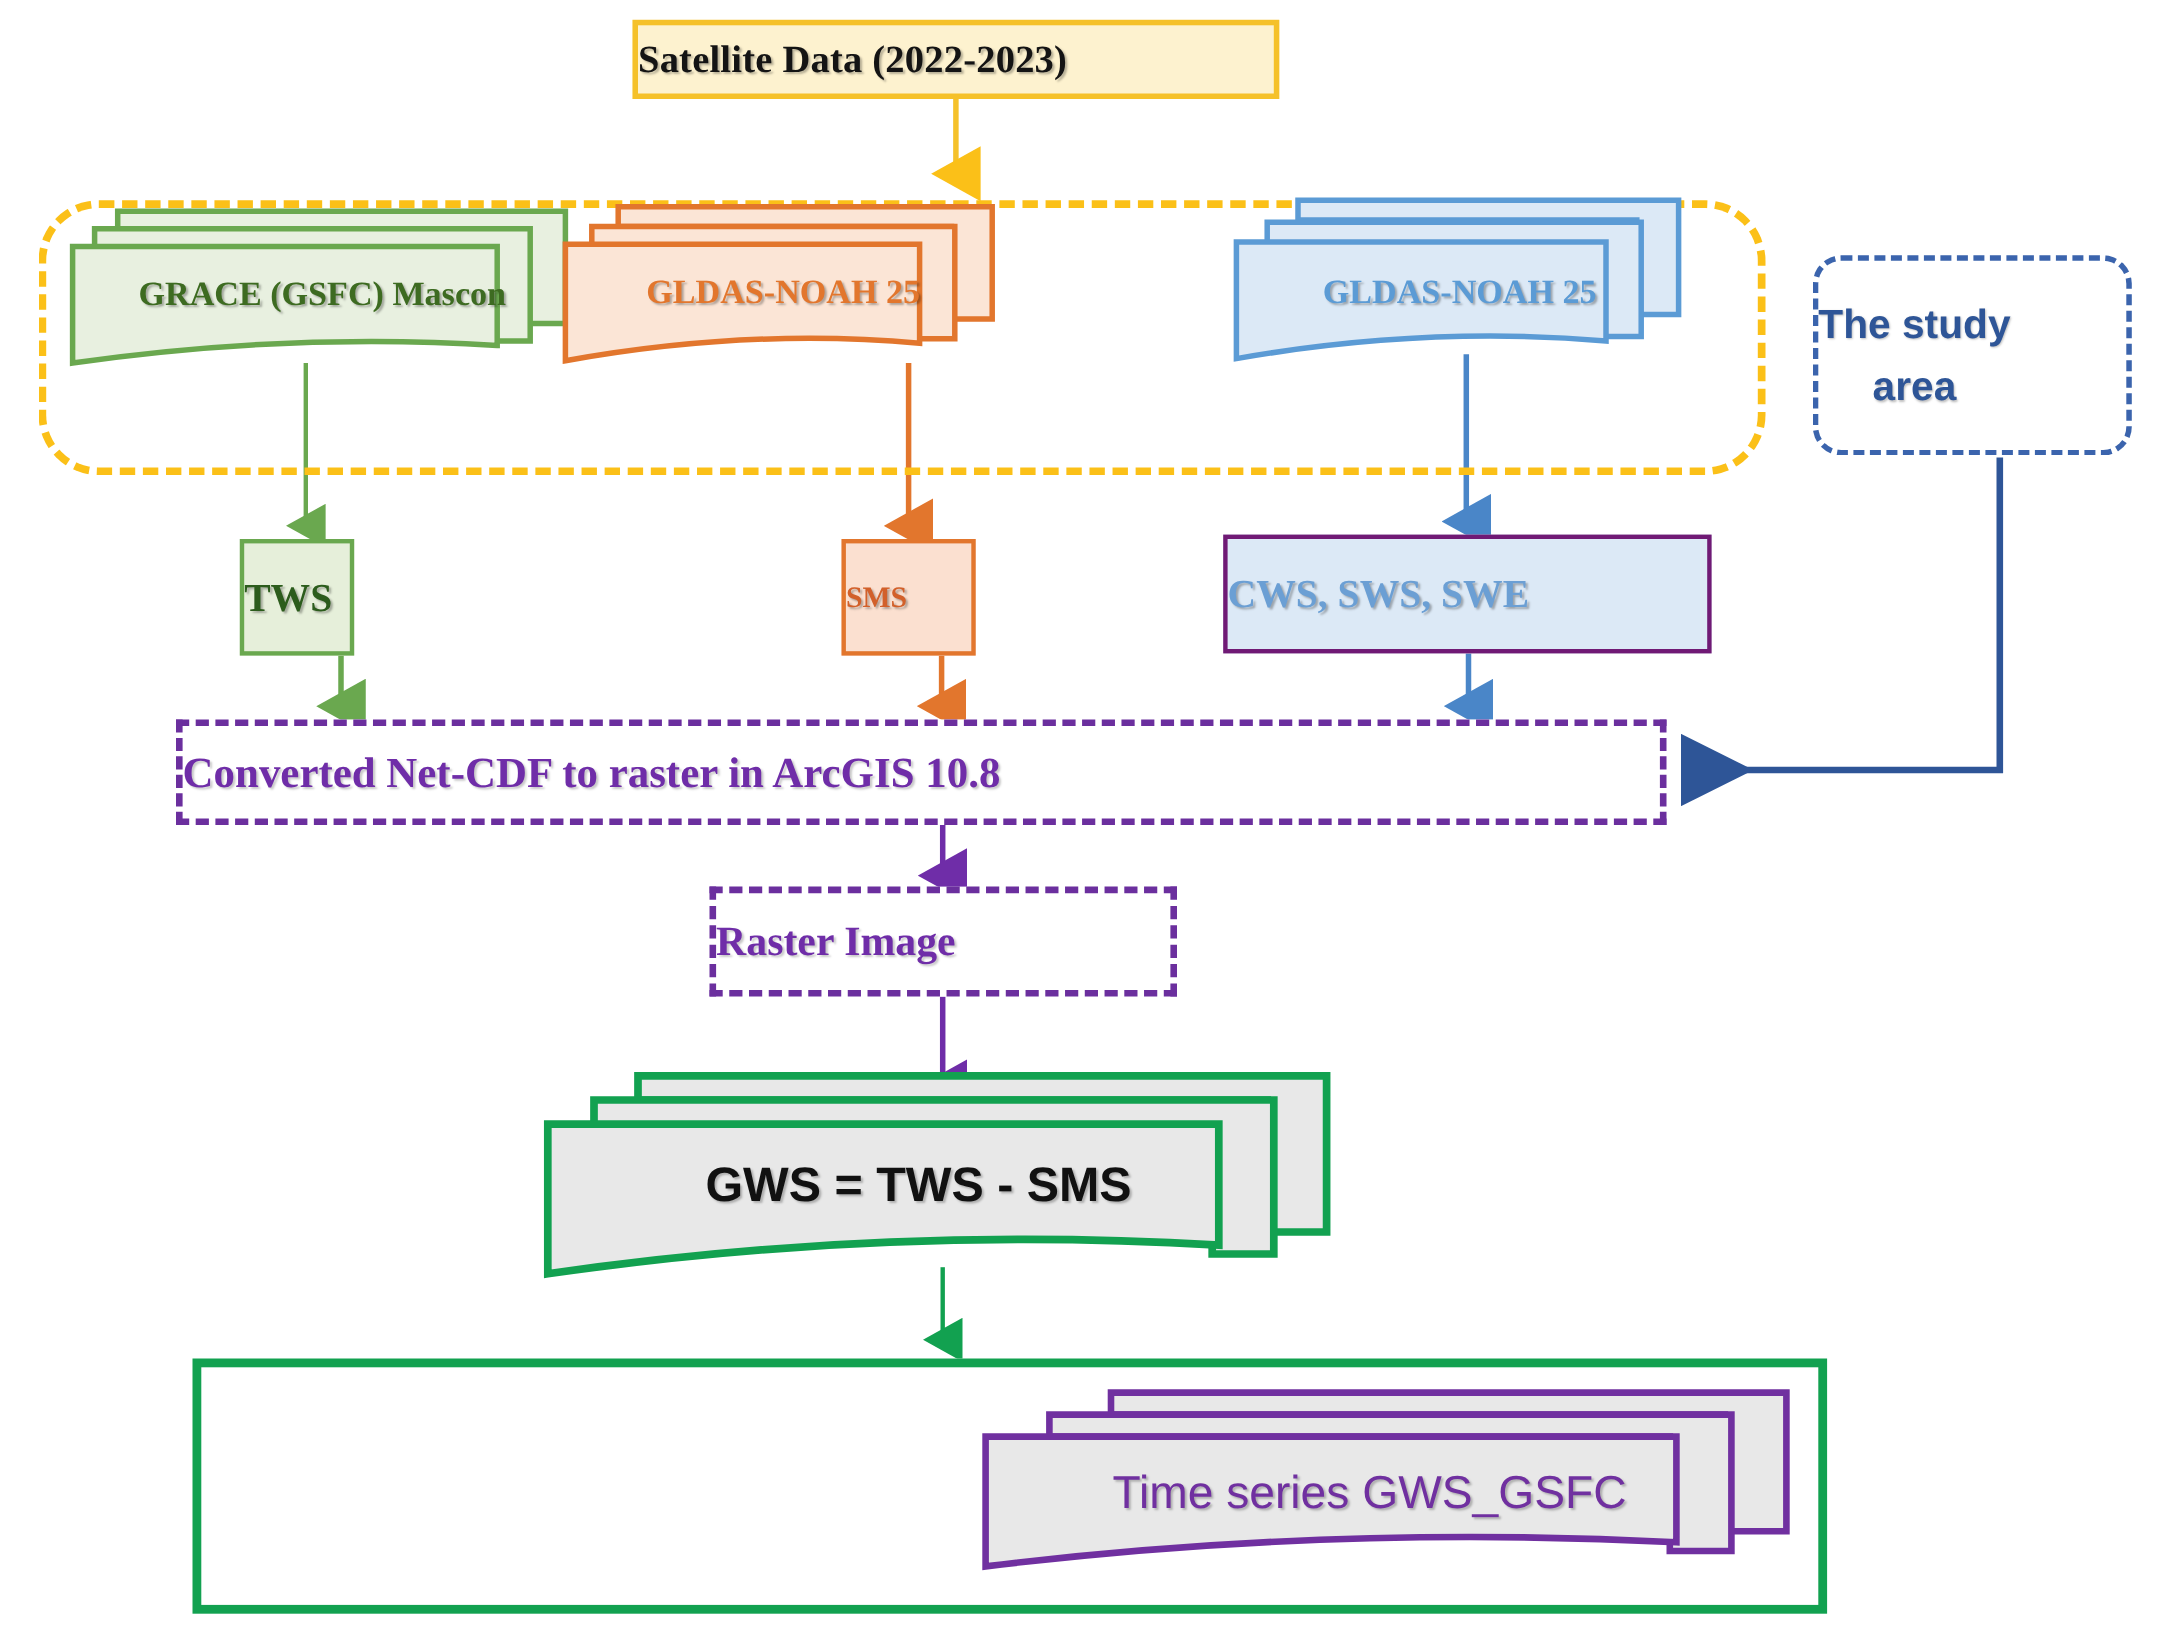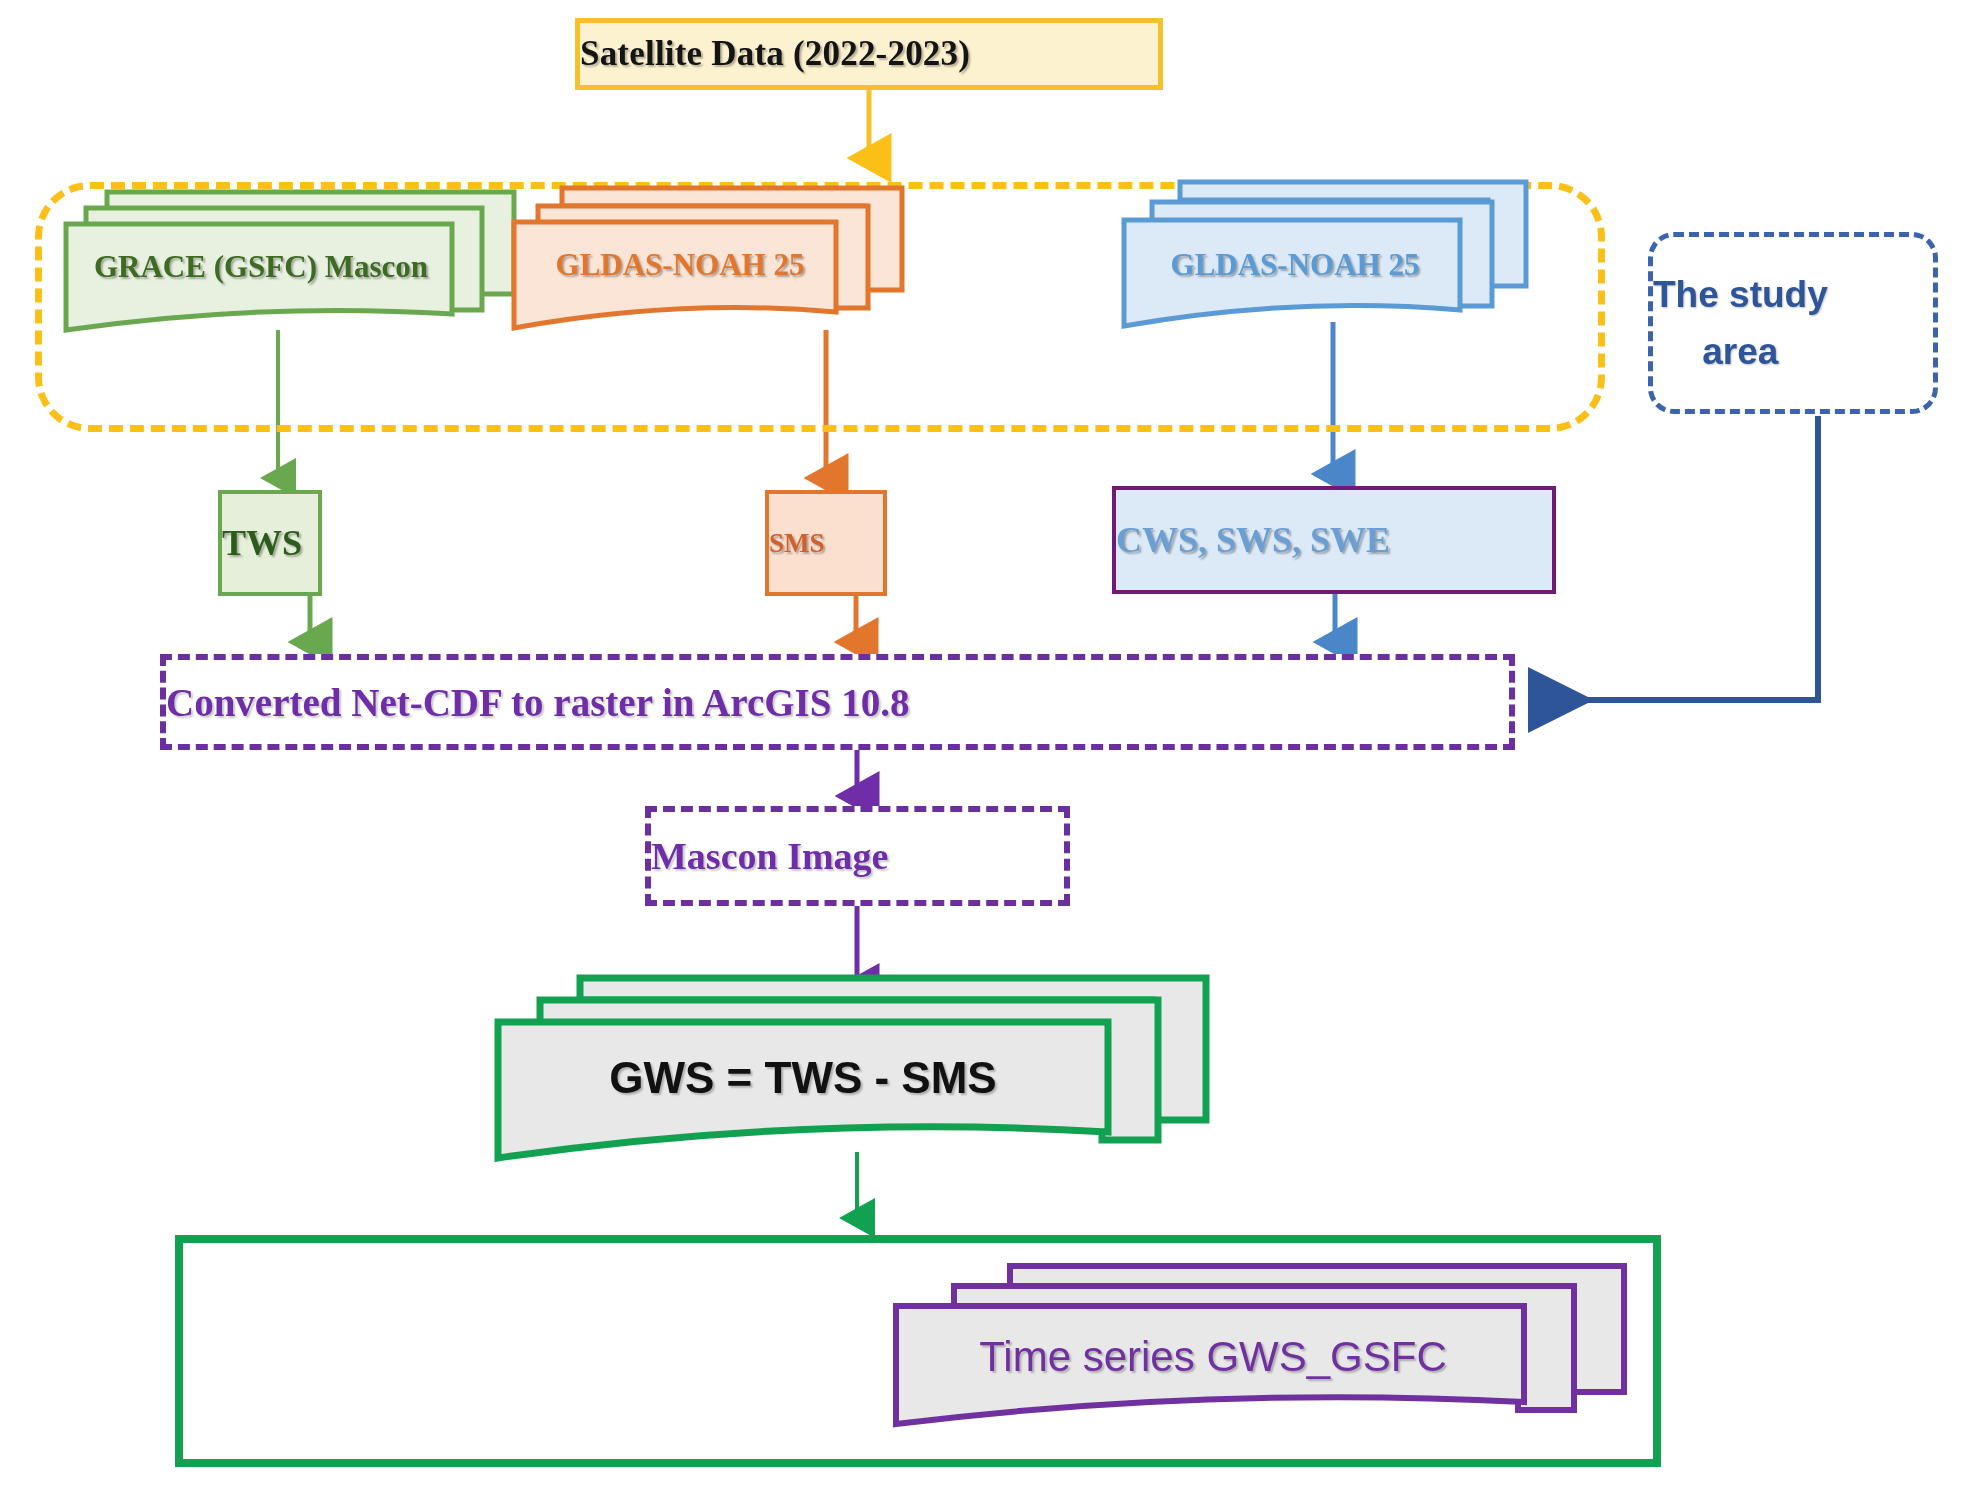--- a/index.html
+++ b/index.html
@@ -32,21 +32,21 @@
     font-size:37px;color:#2e5597;line-height:1.55;
     text-shadow:1px 1px 2px rgba(0,0,0,.25);
   }
 
   
   .stack{position:absolute;}
   .stack svg{display:block;overflow:visible;}
   .stack .lbl{
     position:absolute;display:flex;align-items:center;
     justify-content:flex-start;
-    font-weight:bold;white-space:nowrap;
+    font-weight:bold;white-space:nowrap;margin-left:32px;
   }
 
   
   .rectbox{
     font-weight:bold;text-shadow:2px 2px 2px rgba(0,0,0,.3);
   }
   .twsbox{left:218px;top:490px;width:104px;height:106px;
     background:#e6efda;border:4px solid #6aa84f;
     font-size:36px;color:#2c5c1c;}
   .smsbox{left:765px;top:490px;width:122px;height:106px;
@@ -211,21 +211,21 @@
   </div>
   <div class="abs ctr rectbox cwsbox">
     <span>CWS, SWS, SWE</span>
   </div>
 
   <div class="abs ctr convbox">
     <span>Converted Net-CDF to raster in ArcGIS 10.8</span>
   </div>
 
   <div class="abs ctr rasterbox">
-    <span>Mascon Image</span>
+    <span>Raster Image</span>
   </div>
 
   <div class="stack" style="left:492px;top:972px;">
     <svg width="720" height="196" viewBox="0 0 720 196">
       <path d="M88,6 L714,6 L714,148 L660,148 L660,28 L88,28 Z" fill="#e8e8e8" stroke="#12a150" stroke-width="7"></path>
       <path d="M48,28 L666,28 L666,168 L610,168 L610,52 L48,52 Z" fill="#e8e8e8" stroke="#12a150" stroke-width="7"></path>
       <path d="M6,50 L616,50 L616,160 Q310,142 6,186 Z" fill="#e8e8e8" stroke="#12a150" stroke-width="7"></path>
     </svg>
     <div class="lbl" style="left:16px;top:56px;width:590px;height:100px;justify-content:center;
                 font-family:'Liberation Sans',sans-serif;font-weight:bold;

